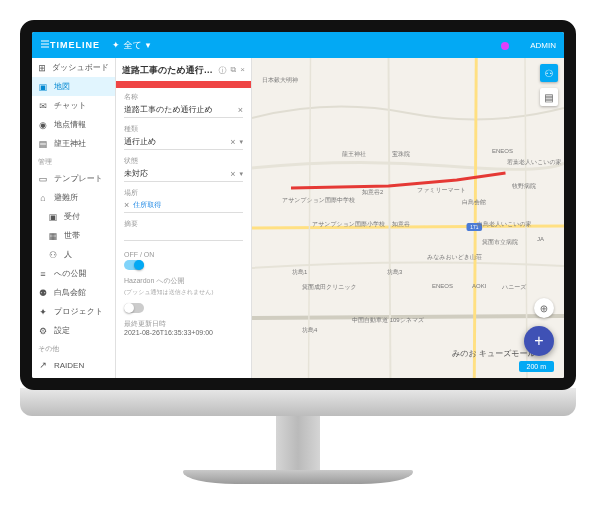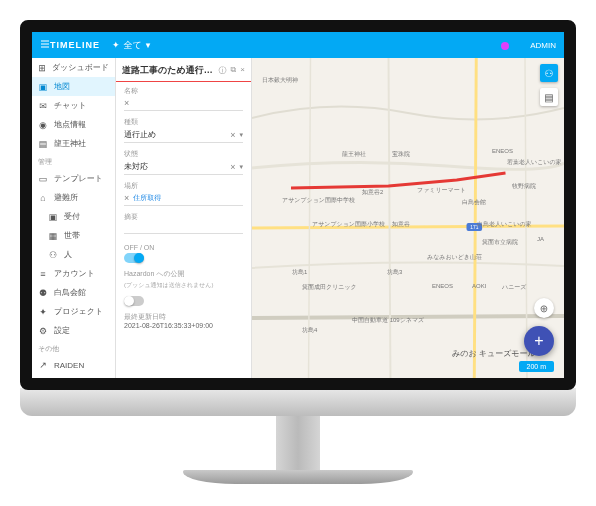--- a/index.html
+++ b/index.html
@@ -1,32 +1,32 @@
 <!DOCTYPE html>
 <html><head>
 <meta charset="utf-8">
 <style>
 * { margin: 0; padding: 0; box-sizing: border-box; }
 body { font-family: "Hiragino Sans", "Meiryo", sans-serif; background: #fff; display: flex; justify-content: center; padding: 20px; }
 .monitor { width: 556px; }
-.screen { width: 556px; height: 370px; border: 12px solid #111; border-radius: 8px; background: #fff; overflow: hidden; position: relative; }
+.screen { width: 556px; height: 370px; border: 12px solid #111; border-radius: 14px; background: #fff; overflow: hidden; position: relative; }
 .topbar { height: 26px; background: #03a9f4; display: flex; align-items: center; padding: 0 8px; color: #fff; font-size: 9px; }
 .topbar .brand { display: flex; align-items: center; gap: 6px; font-weight: 600; letter-spacing: 1px; }
 .topbar .filter { margin-left: 12px; display: flex; align-items: center; gap: 4px; }
 .topbar .spacer { flex: 1; }
 .topbar .admin { display: flex; align-items: flex-end; gap: 21px; font-size: 8px; }
 .topbar .admin-dot { width: 8px; height: 8px; border-radius: 50%; background: #e040fb; }
 .body { display: flex; height: calc(100% - 26px); }
 .sidebar { width: 84px; background: #fff; border-right: 1px solid #e0e0e0; overflow-y: auto; font-size: 8px; }
 .side-item { display: flex; align-items: center; gap: 6px; padding: 4px 6px; color: #555; cursor: pointer; white-space: nowrap; }
 .side-item.active { background: #e1f5fe; color: #0288d1; }
 .side-section { font-size: 7px; color: #999; padding: 4px 6px 2px; }
 .side-icon { width: 10px; height: 10px; display: inline-flex; align-items: center; justify-content: center; font-size: 9px; }
 .detail { width: 136px; background: #fff; border-right: 1px solid #e0e0e0; display: flex; flex-direction: column; font-size: 8px; }
-.detail-header { display: flex; align-items: center; padding: 6px 6px 4px; border-bottom: 1px solid #ef4444; gap: 4px; }
+.detail-header { display: flex; align-items: center; padding: 6px 6px 4px; border-bottom: 7px solid #ef4444; gap: 4px; }
 .detail-title { flex: 1; font-size: 9px; font-weight: 600; color: #333; overflow: hidden; text-overflow: ellipsis; white-space: nowrap; }
 .detail-actions { display: flex; gap: 4px; color: #999; }
 .detail-save { text-align: right; padding: 3px 8px; color: #bbb; font-size: 8px; border-bottom: 1px solid #f0f0f0; }
 .detail-body { padding: 4px 8px; overflow-y: auto; flex: 1; }
 .field { margin-bottom: 6px; }
 .field-label { font-size: 7px; color: #999; margin-bottom: 2px; }
 .field-row { display: flex; align-items: center; border-bottom: 1px solid #ddd; padding-bottom: 2px; gap: 4px; }
 .field-val { flex: 1; font-size: 8px; color: #333; }
 .field-x { color: #888; font-size: 9px; cursor: pointer; }
 .chev { color: #888; font-size: 7px; }
@@ -122,21 +122,21 @@
         <div class="side-item" style="padding-left:16px">
             <span class="side-icon">▦</span>
             <span>世帯</span>
           </div>
         <div class="side-item" style="padding-left:16px">
             <span class="side-icon">⚇</span>
             <span>人</span>
           </div>
         <div class="side-item">
             <span class="side-icon">≡</span>
-            <span>アカウント</span>
+            <span>への公開</span>
           </div>
         <div class="side-item">
             <span class="side-icon">⚉</span>
             <span>白鳥会館</span>
           </div>
         <div class="side-item">
             <span class="side-icon">✦</span>
             <span>プロジェクト</span>
           </div>
         <div class="side-item">
@@ -159,20 +159,21 @@
           <span class="detail-actions">
             <span>ⓘ</span>
             <span>⧉</span>
             <span>×</span>
           </span>
         </div>
         <div class="detail-body">
           <div class="field">
             <div class="field-label">名称</div>
             <div class="field-row">
+              <span class="field-val">道路工事のため通行止め</span>
               <span class="field-x">×</span>
             </div>
           </div>
           <div class="field">
             <div class="field-label">種類</div>
             <div class="field-row">
               <span class="field-val">通行止め</span>
               <span class="field-x">×</span>
               <span class="chev">▾</span>
             </div>

